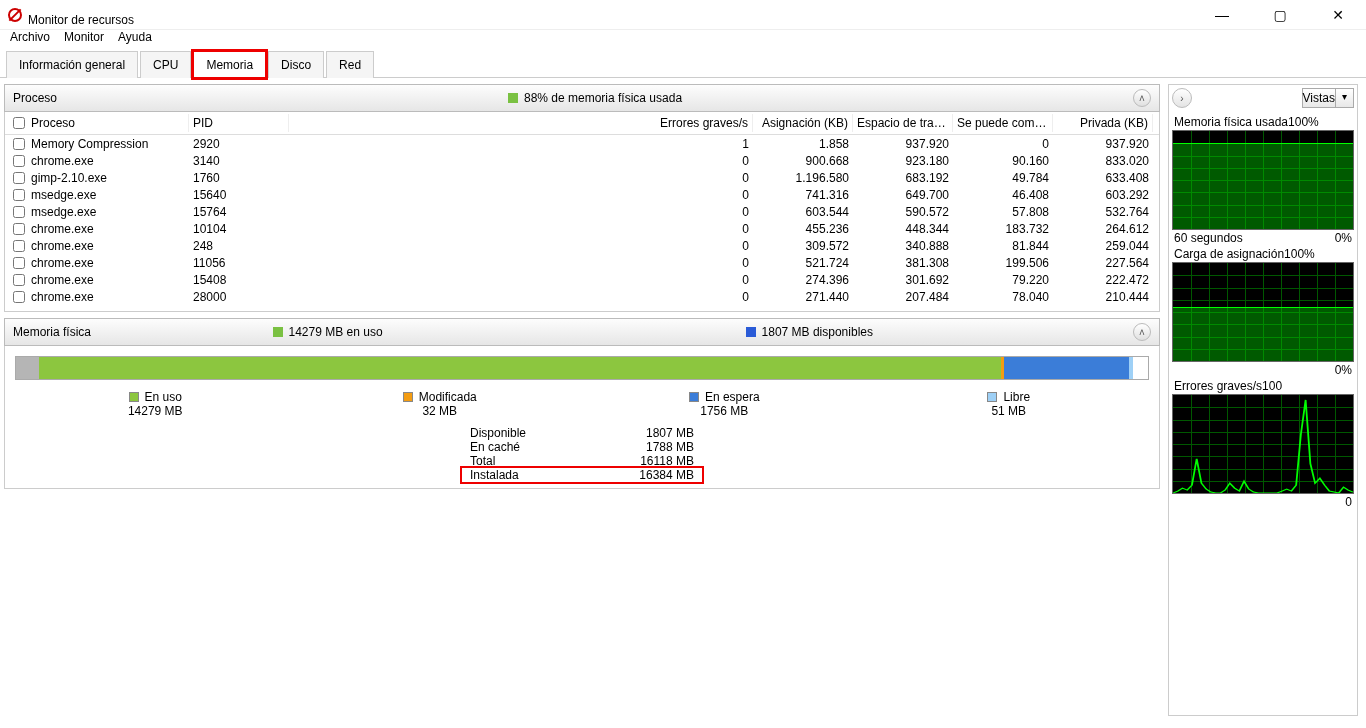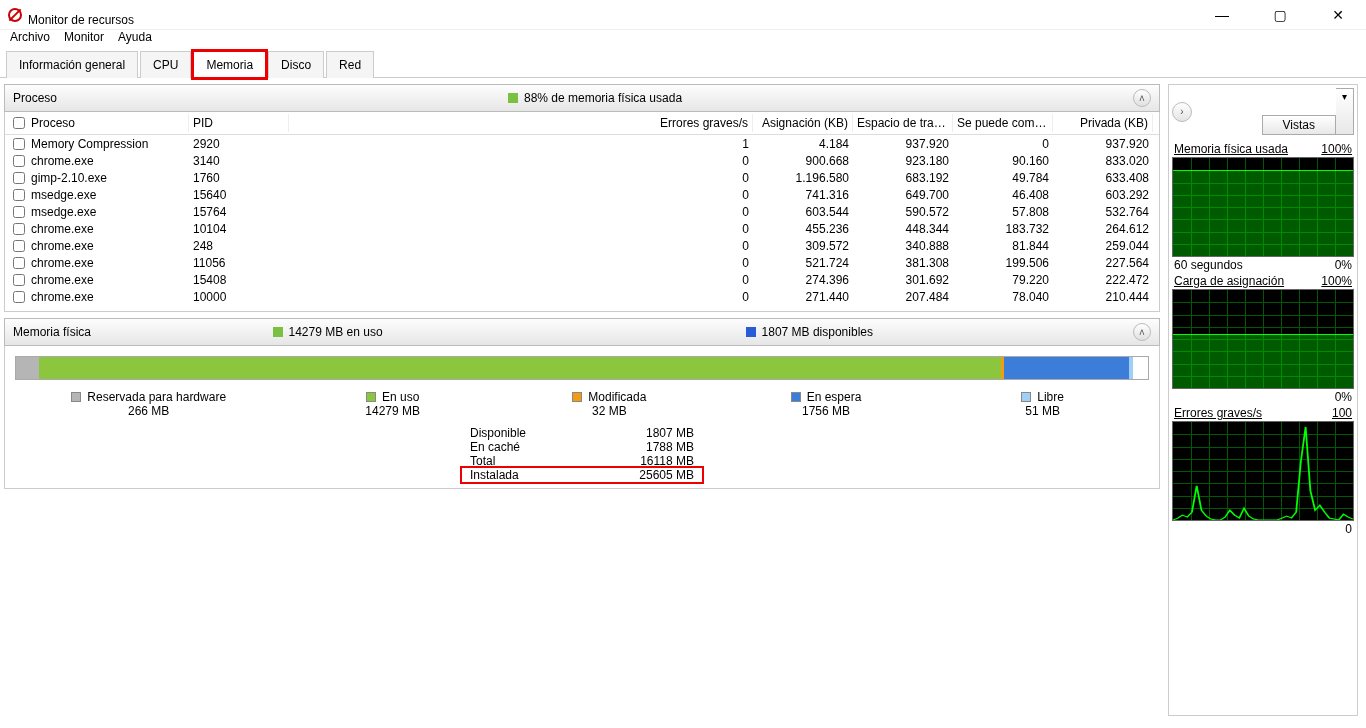--- a/index.html
+++ b/index.html
@@ -50,25 +50,25 @@
 .legend-item .top { display:flex; align-items:center; gap:6px;}
 .legend-item .sq { border:1px solid #888; }
 
 .summary { width: 240px; margin: 8px auto 0 auto; font-size:12px;}
 .summary .srow { display:flex; justify-content:space-between; padding: 0 8px;}
 .summary .hl { outline: 2px solid #e00; }
 
 .right-top { display:flex; align-items:center; gap:6px; }
 .right-top .circ { width:20px; height:20px; border:1px solid #bbb; border-radius:50%; background:linear-gradient(#fff,#e4e4e4); display:flex; align-items:center; justify-content:center; font-size:10px; color:#555; cursor:pointer;}
 .right-top .views { margin-left:auto; display:flex; }
-.right-top .views .btn { border:1px solid #aaa; padding:2px 20px; background:linear-gradient(#fff,#e8e8e8); cursor:pointer;margin-top:27px;}
+.right-top .views .btn { border:1px solid #aaa; padding:2px 0; background:linear-gradient(#fff,#e8e8e8); cursor:pointer;}
 .right-top .views .dd { border:1px solid #aaa; border-left:none; padding:2px 6px; background:linear-gradient(#fff,#e8e8e8); cursor:pointer; font-size:10px;}
 
 .chart-block { }
-.chart-title { display:flex; justify-content:space-between; font-size:12px; padding: 1px 2px; text-decoration: underline;}
+.chart-title { display:flex; font-size:12px; padding: 1px 2px;}
 .chart { position:relative; height: 100px; background:#000; border:1px solid #666;}
 .grid-v, .grid-h { position:absolute; background:#005800; }
 .fill { position:absolute; bottom:0; left:0; right:0; background: rgba(0,200,0,0.45); }
 svg.spark { position:absolute; inset:0; width:100%; height:100%; }
 .chart-foot { display:flex; justify-content:space-between; font-size:12px; padding: 1px 2px; gap: 8px;}
 </style>
 </head>
 <body>
 
 <div class="titlebar">
@@ -121,21 +121,21 @@
         <div class="num">Privada (KB)</div>
       </div>
       <div class="rows" id="proc-rows">
           <div class="row">
             <div class="chk">
               <input type="checkbox" style="">
               <span>Memory Compression</span>
             </div>
             <div>2920</div>
             <div class="num">1</div>
-            <div class="num">4.184</div>
+            <div class="num">1.858</div>
             <div class="num">937.920</div>
             <div class="num">0</div>
             <div class="num">937.920</div>
           </div>
           <div class="row">
             <div class="chk">
               <input type="checkbox" style="">
               <span>chrome.exe</span>
             </div>
             <div>3140</div>
@@ -227,21 +227,21 @@
             <div class="num">274.396</div>
             <div class="num">301.692</div>
             <div class="num">79.220</div>
             <div class="num">222.472</div>
           </div>
           <div class="row">
             <div class="chk">
               <input type="checkbox" style="">
               <span>chrome.exe</span>
             </div>
-            <div>10000</div>
+            <div>28000</div>
             <div class="num">0</div>
             <div class="num">271.440</div>
             <div class="num">207.484</div>
             <div class="num">78.040</div>
             <div class="num">210.444</div>
           </div>
         </div>
     </div>
 
     <div class="panel-head" style="margin-top:6px">
@@ -262,27 +262,20 @@
           <div style="background: rgb(181, 181, 181); width: 2%;"></div>
           <div style="background: rgb(140, 198, 63); width: 85%;"></div>
           <div style="background: rgb(243, 156, 18); width: 0.3%;"></div>
           <div style="background: rgb(59, 125, 216); width: 11%;"></div>
           <div style="background: rgb(158, 208, 246); width: 0.4%;"></div>
           <div style="background: rgb(255, 255, 255); width: 1.3%;"></div>
         </div>
       <div class="legend-row" id="memlegend">
           <div class="legend-item">
             <div class="top">
-              <span class="sq" style="background:#b5b5b5"></span>
-              <span>Reservada para hardware</span>
-            </div>
-            <div>266 MB</div>
-          </div>
-          <div class="legend-item">
-            <div class="top">
               <span class="sq" style="background:#8cc63f"></span>
               <span>En uso</span>
             </div>
             <div>14279 MB</div>
           </div>
           <div class="legend-item">
             <div class="top">
               <span class="sq" style="background:#f39c12"></span>
               <span>Modificada</span>
             </div>
@@ -311,21 +304,21 @@
           <div class="srow">
             <span>En caché</span>
             <span>1788 MB</span>
           </div>
           <div class="srow">
             <span>Total</span>
             <span>16118 MB</span>
           </div>
           <div class="srow hl">
             <span>Instalada</span>
-            <span>25605 MB</span>
+            <span>16384 MB</span>
           </div>
         </div>
     </div>
   </div>
 
   <div class="right">
     <div class="right-top">
       <span class="circ">›</span>
       <div class="views">
         <span class="btn">Vistas</span>

